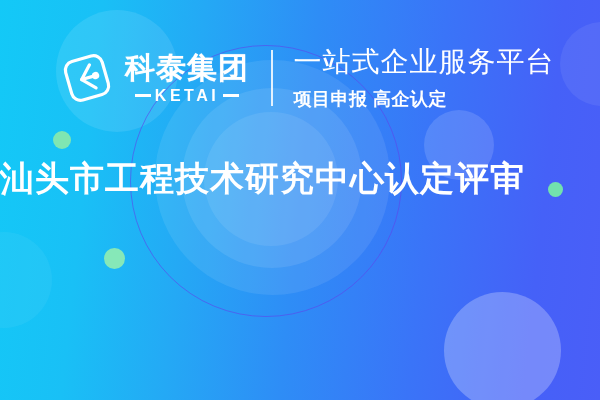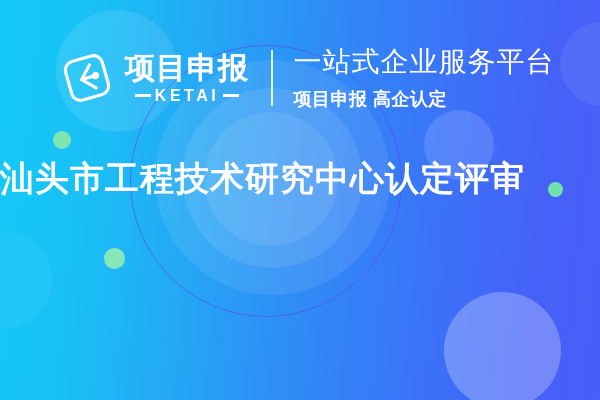--- a/index.html
+++ b/index.html
@@ -191,21 +191,21 @@
         <svg viewBox="0 0 54 58" width="54" height="58" aria-hidden="true">
           <g transform="rotate(-16 27 29)">
             <rect x="8" y="9" width="38" height="40" rx="9" ry="9" fill="none" stroke="#ffffff" stroke-width="3.2"></rect>
             <path d="M33 17 L21.5 29 L33 41" fill="none" stroke="#ffffff" stroke-width="3.2" stroke-linecap="round" stroke-linejoin="round"></path>
             <path d="M21.5 29 L33 29" fill="none" stroke="#ffffff" stroke-width="3.2" stroke-linecap="round"></path>
             <circle cx="36" cy="29" r="3.6" fill="#ffffff"></circle>
           </g>
         </svg>
       </span>
       <span class="logo-word">
-        <span class="logo-cn">项目申报</span>
+        <span class="logo-cn">科泰集团</span>
         <span class="logo-en-row">
           <i class="logo-en-dash"></i>
           <span class="logo-en">KETAI</span>
           <i class="logo-en-dash"></i>
         </span>
       </span>
     </div>
 
     <div class="divider"></div>
 

